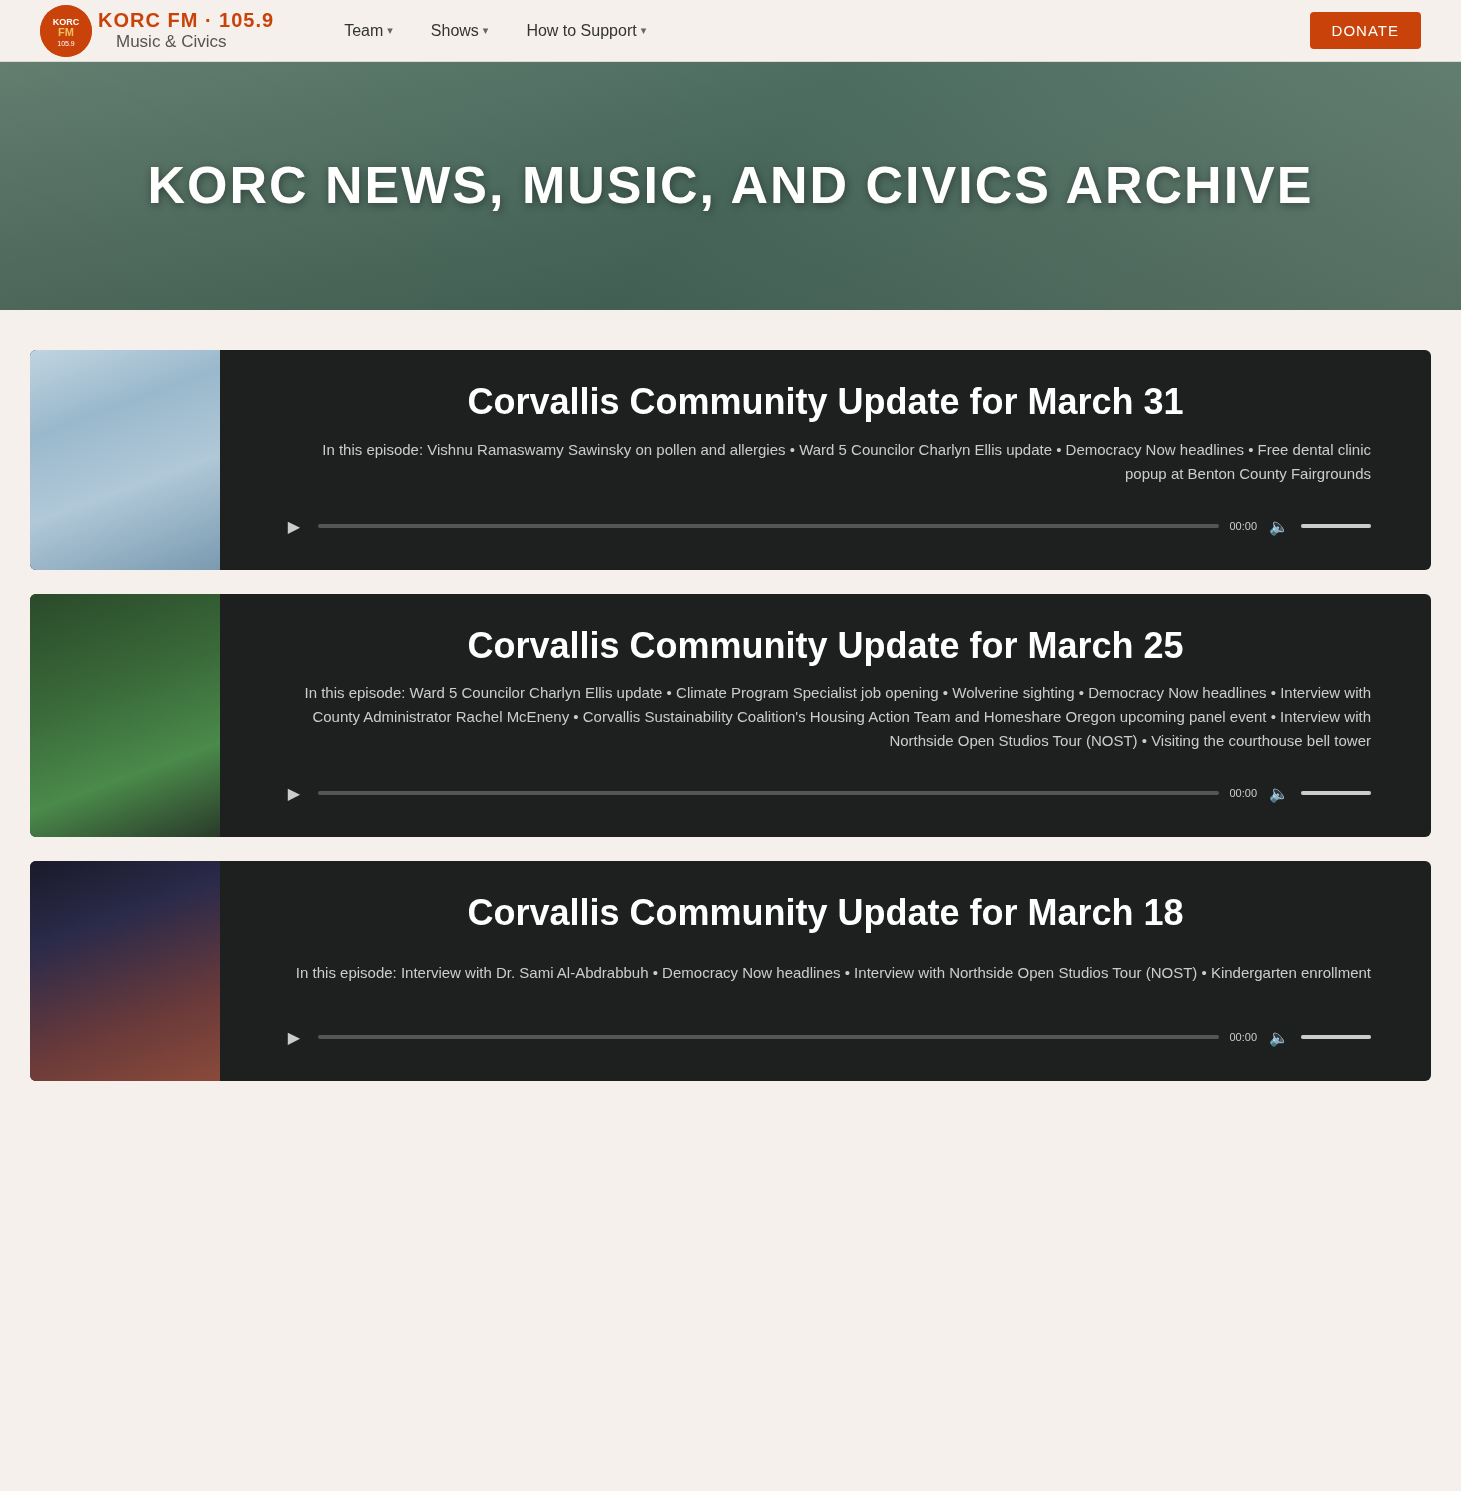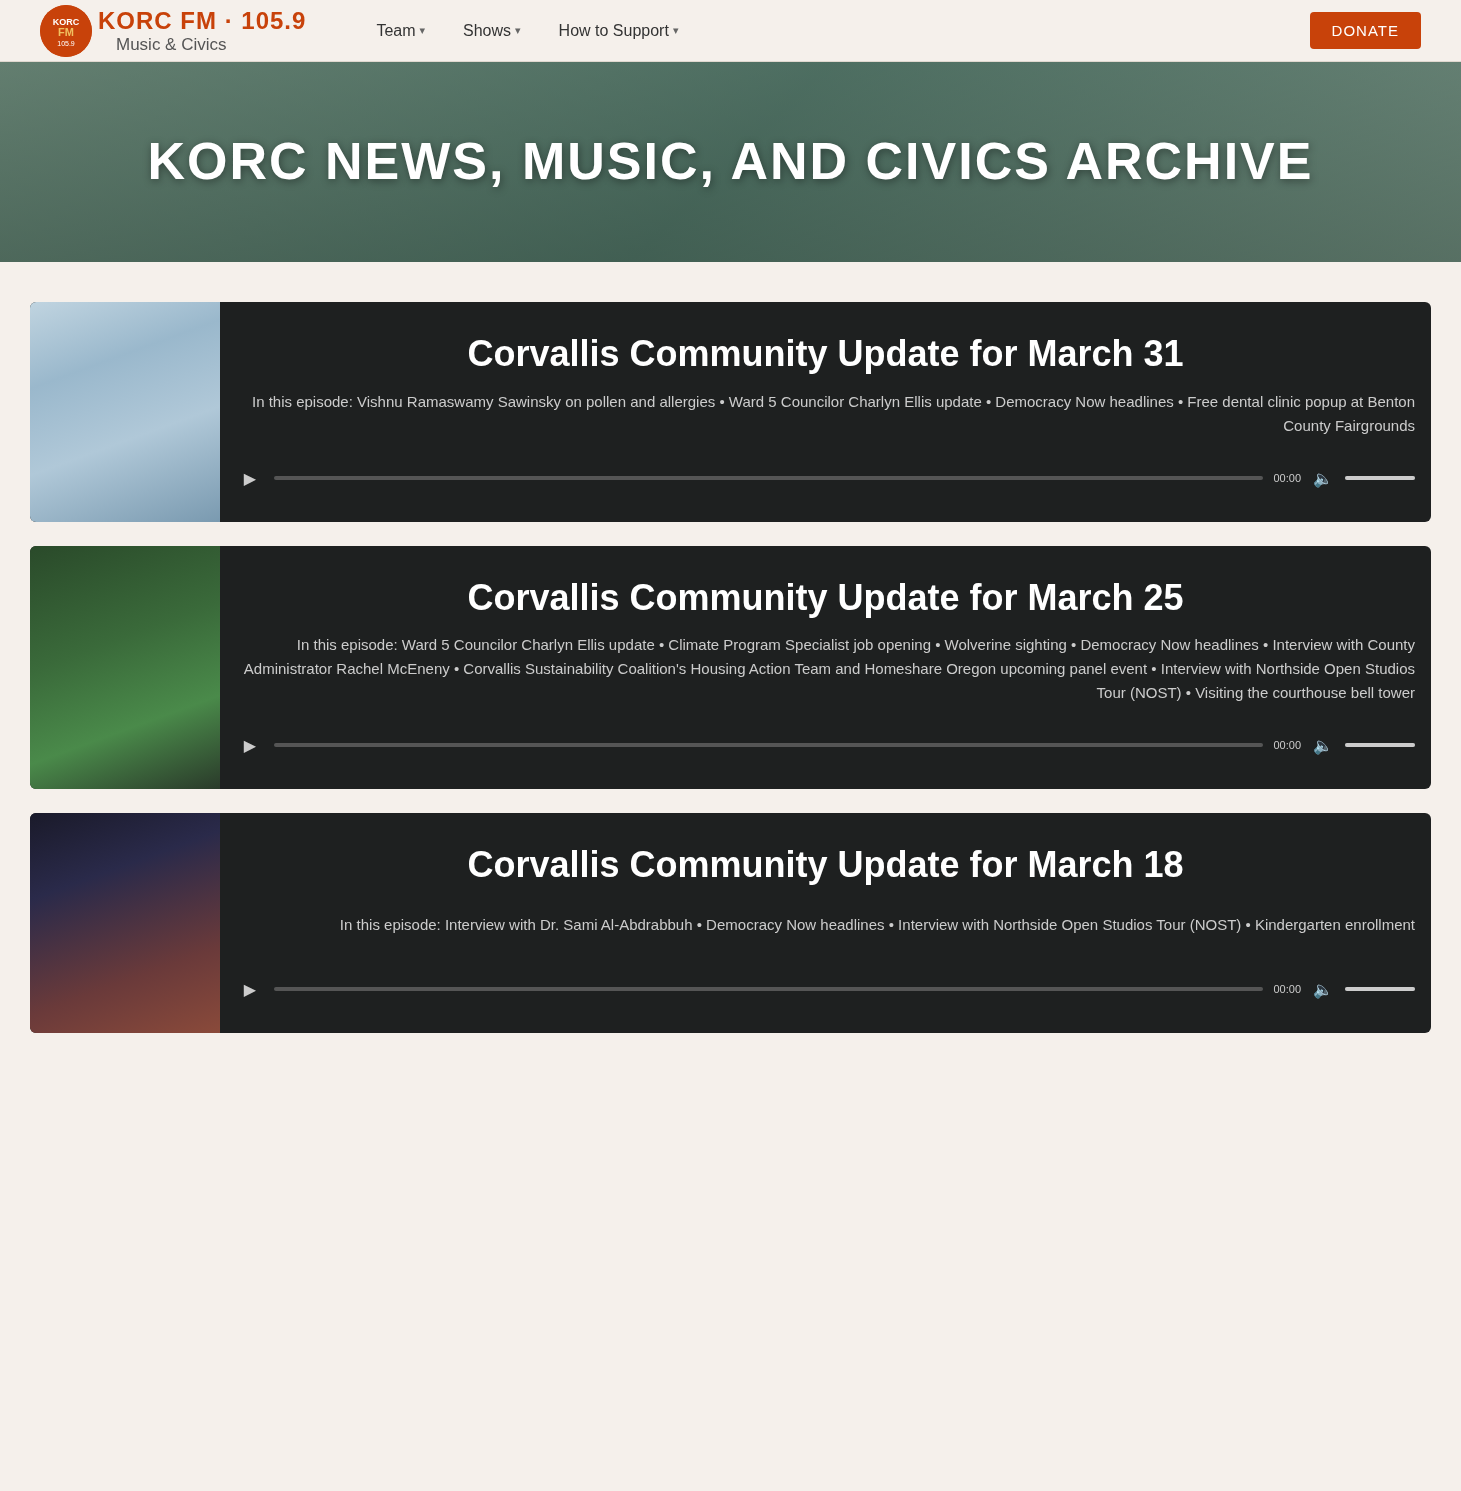--- a/index.html
+++ b/index.html
@@ -25,21 +25,21 @@
       border-radius: 50%;
       display: flex; align-items: center; justify-content: center;
       position: relative;
       overflow: hidden;
     }
     .logo-text-wrap {
       display: flex; flex-direction: column;
       align-items: flex-start;
       margin-left: 6px;
     }
-    .logo-main { font-weight: 900; font-size: 24px; color: #c8420a; letter-spacing: 1px; }
+    .logo-main { font-weight: 900; font-size: 20px; color: #c8420a; letter-spacing: 1px; }
     .logo-sub { font-size: 17px; color: #555; padding-left: 18px; }
     .nav-links {
       display: flex; align-items: center; gap: 10px; flex: 1;
     }
     .nav-link {
       font-size: 16px; color: #333; text-decoration: none;
       padding: 8px 14px;
       display: flex; align-items: center; gap: 4px;
       cursor: pointer;
     }
@@ -50,21 +50,21 @@
       font-size: 15px; font-weight: 400;
       letter-spacing: 1px;
       cursor: pointer;
       border: none;
     }
 
     
     .hero {
       background: linear-gradient(rgba(80,100,90,0.55), rgba(60,80,70,0.65)),
                   linear-gradient(135deg, #7a9e8a 0%, #4a7a6a 50%, #8aab9a 100%);
-      height: 200px;
+      height: 248px;
       display: flex; align-items: center; justify-content: center;
     }
     .hero h1 {
       color: #fff;
       font-size: 52px;
       font-weight: 900;
       text-align: center;
       letter-spacing: 2px;
       text-transform: uppercase;
       line-height: 1.15;
@@ -96,21 +96,21 @@
     .episode-image-1 {
       background: linear-gradient(160deg, #c0d4e0 0%, #9ab8cc 30%, #b0c8d8 60%, #7a9ab0 100%);
     }
     .episode-image-2 {
       background: linear-gradient(160deg, #2a4a2a 0%, #3a6a3a 40%, #4a8a4a 70%, #2a3a2a 100%);
     }
     .episode-image-3 {
       background: linear-gradient(160deg, #1a1a2a 0%, #2a2a4a 30%, #6a3a3a 70%, #8a4a3a 100%);
     }
     .episode-body {
-      padding: 30px 16px 24px;
+      padding: 30px 60px 24px;
       display: flex;
       flex-direction: column;
       justify-content: space-between;
       flex: 1;
     }
     .episode-title {
       font-size: 36px;
       font-weight: 900;
       color: #fff;
       text-align: center;

